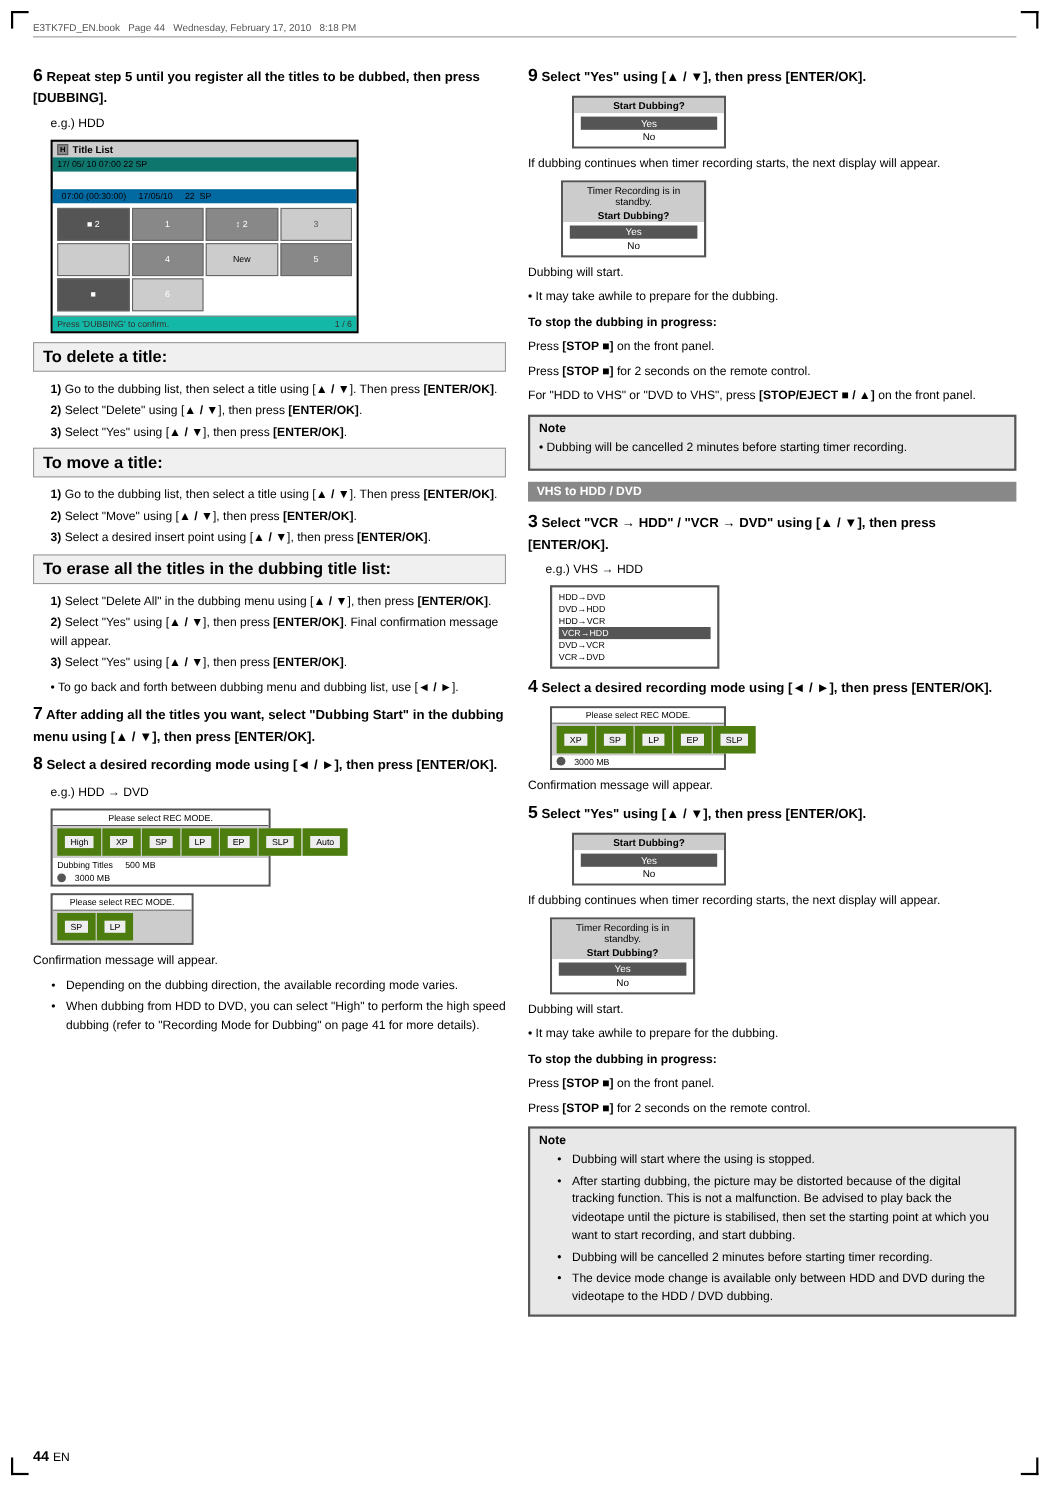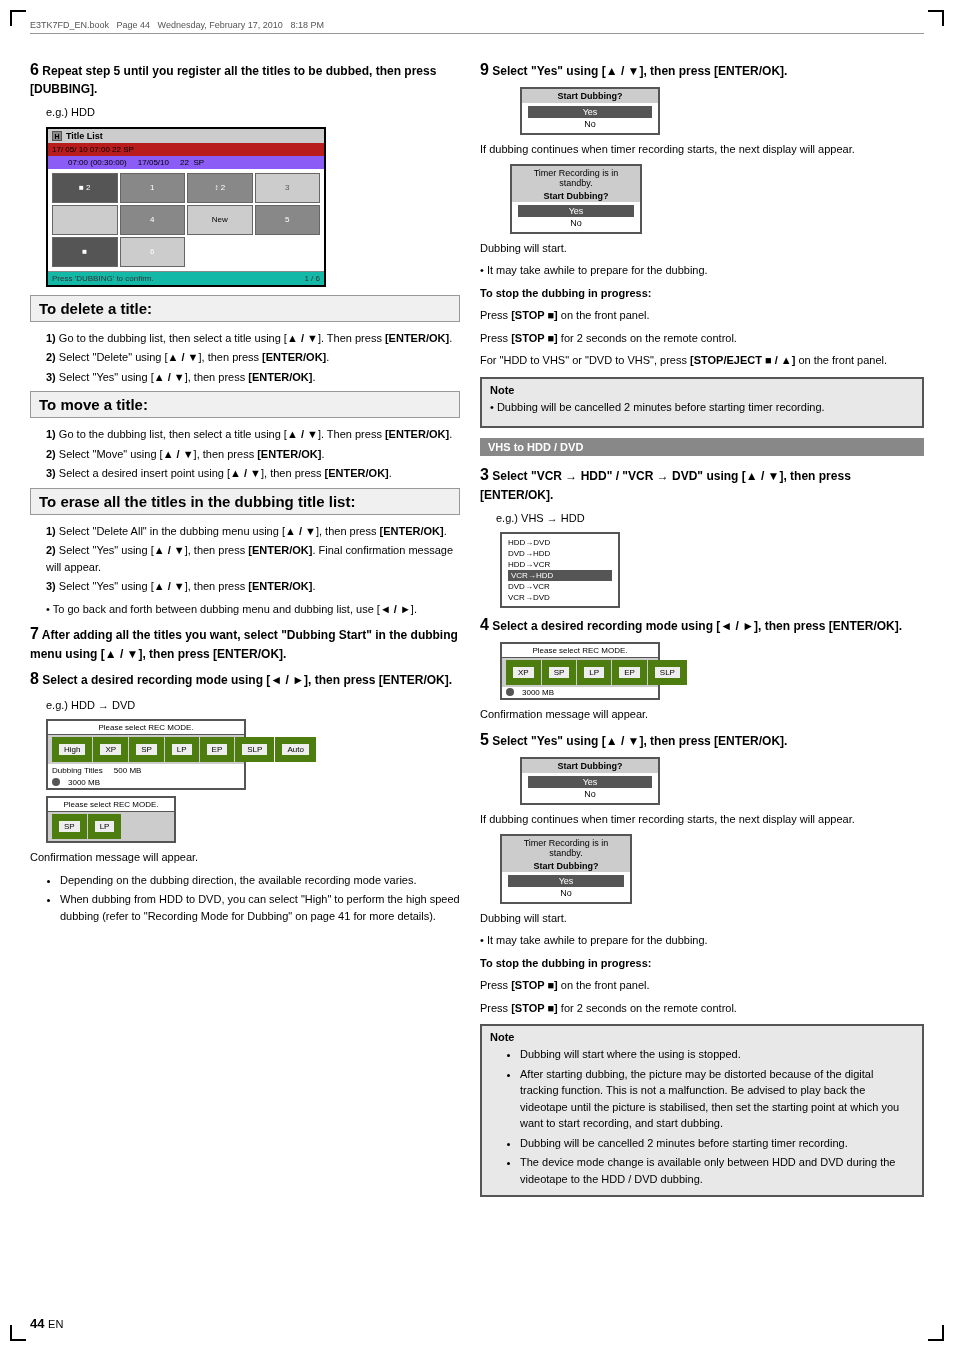--- a/index.html
+++ b/index.html
@@ -113,32 +113,33 @@
     }
     .title-list-header {
       background: #ccc;
       padding: 2px 4px;
       font-weight: bold;
       display: flex;
       align-items: center;
       gap: 4px;
     }
     .title-list-row {
-      background: #b91c1c;
+      background: #0f766e;
       padding: 2px 4px;
       display: flex;
       gap: 8px;
       font-size: 8px;
     }
     .title-list-row2 {
-      background: #8b5cf6;
-      padding: 2px 20px;
+      background: #0369a1;
+      padding: 2px 8px;
       display: flex;
       gap: 8px;
       font-size: 8px;
+      margin-top: 16px;
     }
     .title-grid {
       display: grid;
       grid-template-columns: repeat(4, 1fr);
       gap: 2px;
       padding: 4px;
       background: #fff;
     }
     .title-grid-item {
       background: #888;
@@ -275,21 +276,21 @@
     .timer-box-options {
       background: #fff;
       padding: 3px 6px;
       display: flex;
       flex-direction: column;
       align-items: center;
     }
     
     .dub-dir-box {
       border: 2px solid #555;
-      width: 120px;
+      width: 154px;
       margin: 4px 0 6px 0;
       font-size: 9px;
       background: #fff;
       padding: 3px 6px;
     }
     .dub-dir-option {
       font-size: 8px;
       padding: 1px 0;
       display: flex;
       align-items: center;

